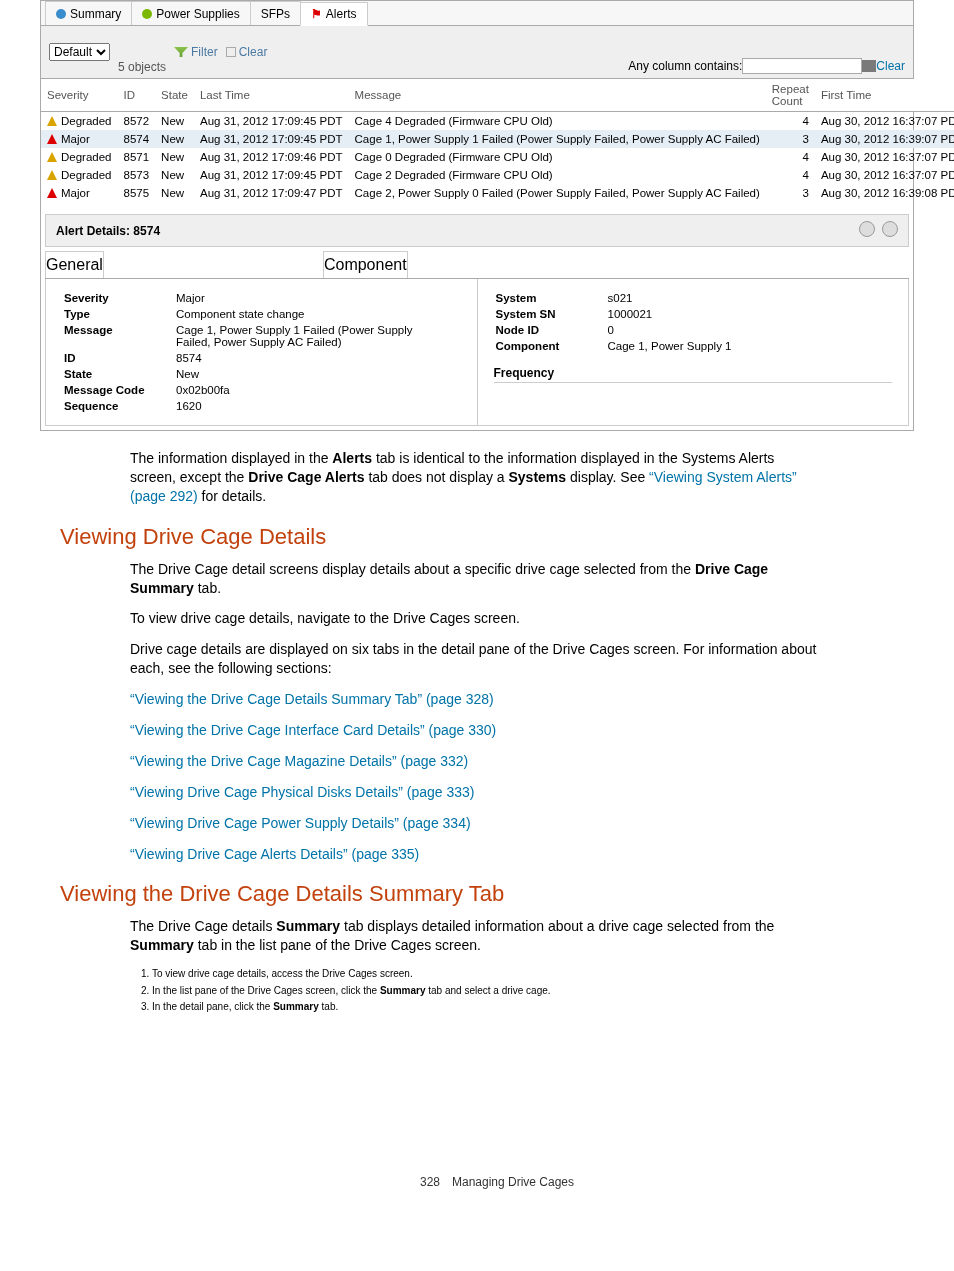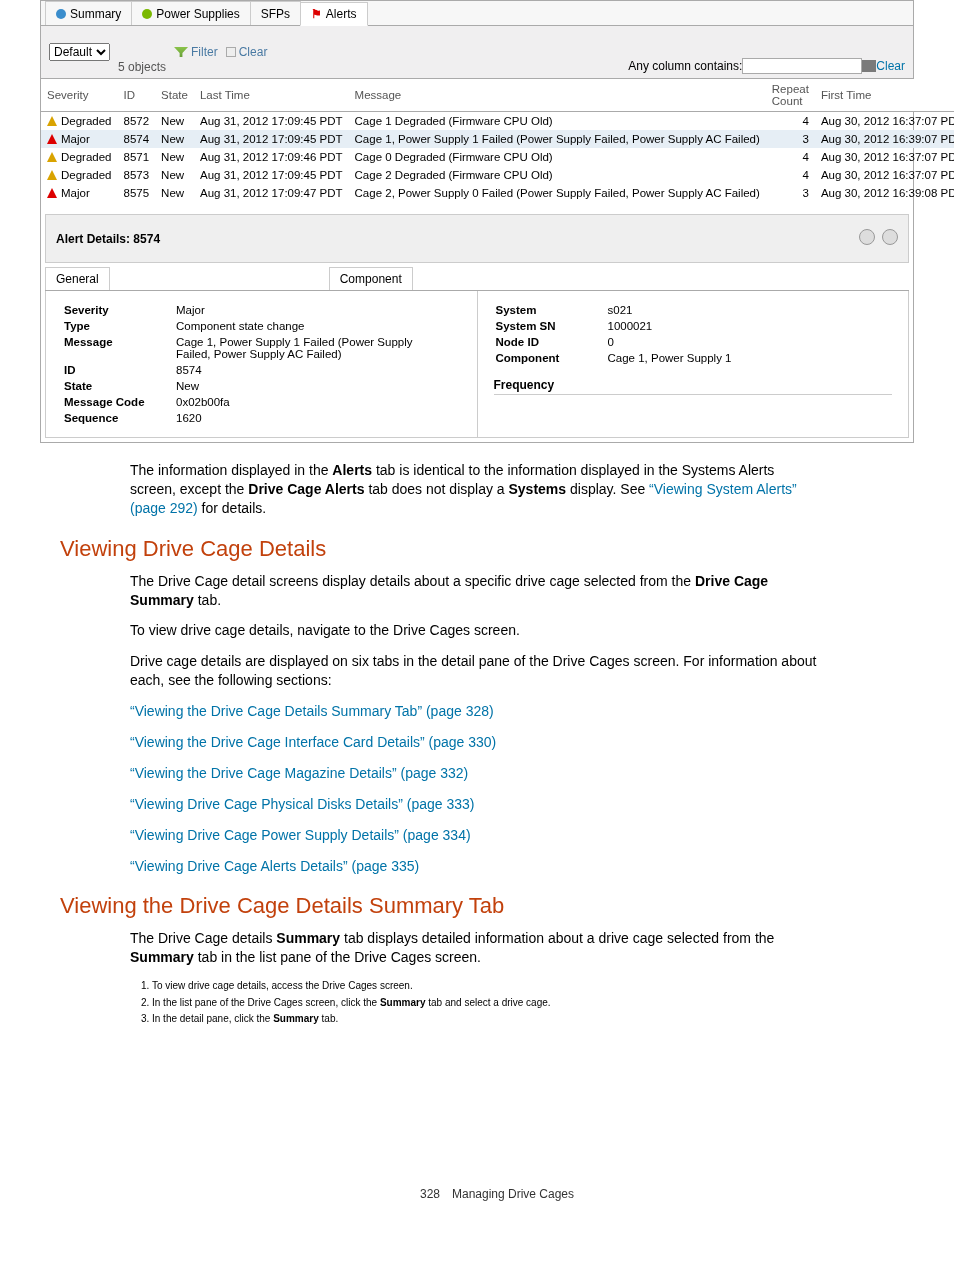--- a/index.html
+++ b/index.html
@@ -28,24 +28,24 @@
   table.grid { width:100%; border-collapse:collapse; font-size:11.5px; }
   table.grid th { text-align:left; padding:4px 6px; color:#555; background:#fff; border-bottom:1px solid #aaa; font-weight:normal; white-space:nowrap;}
   table.grid th .sub { display:block; }
   table.grid td { padding:3px 6px; white-space:nowrap; }
   table.grid tr.sel td { background:#e6eef5; }
   .sev-icon { display:inline-block; width:10px; height:10px; margin-right:4px; position:relative; top:1px;}
   .sev-degraded { background:#d9a300; clip-path:polygon(50% 0,100% 100%,0 100%);}
   .sev-major { background:#d00; }
   .sev-major::before{content:"";}
   .sev-major { clip-path: polygon(50% 0,100% 100%,0 100%);}
-  .alert-bar { display:flex; justify-content:space-between; align-items:center; background:#efefef; border:1px solid #ccc; font-weight:bold; padding:14px 10px; margin:12px 4px 0 4px; font-size:12px;}
+  .alert-bar { display:flex; justify-content:space-between; align-items:center; background:#efefef; border:1px solid #ccc; font-weight:bold; padding:6px 10px; margin:12px 4px 0 4px; font-size:12px;}
   .circle-btn { width:16px; height:16px; border-radius:50%; border:1px solid #999; background:#ddd; display:inline-block; margin-left:4px;}
   .detail-tabs{ display:flex; border-bottom:1px solid #aaa; margin:4px 4px 0 4px;}
-  .detail-tab{ padding:4px 10px; font-size:12px; border:1px solid #ccc; border-bottom:none; background:#fff; margin-right:-1px;}
+  .detail-tab{ padding:4px 0; font-size:16px; border:1px solid #ccc; border-bottom:none; background:#fff; margin-right:-1px;}
   .details-area{ display:flex; border:1px solid #ccc; margin:0 4px 4px 4px; border-top:none;}
   .detail-col{ flex:1; padding:10px 16px; }
   .detail-col + .detail-col{ border-left:1px solid #ccc;}
   .detail-table{ font-size:11.5px; }
   .detail-table td{ padding:1px 10px 1px 0; vertical-align:top;}
   .detail-table td.k{ font-weight:bold; white-space:nowrap; width:110px;}
   .sectionhead{ font-weight:bold; padding:3px 0 2px 0; border-bottom:1px solid #ccc; margin:8px 0 4px 0; font-size:12px;}
 
   .body-text{ margin: 6px 90px 12px 90px; line-height:1.35; font-size:14px;}
   .body-text b{ font-weight:bold; }
@@ -116,21 +116,21 @@
         </th>
         <th>First Time</th>
       </tr>
     </thead>
     <tbody id="rows-body">
         <tr>
           <td><span class="sev-icon sev-degraded"></span>Degraded</td>
           <td>8572</td>
           <td>New</td>
           <td>Aug 31, 2012 17:09:45 PDT</td>
-          <td>Cage 1 Degraded (Firmware CPU Old)</td>
+          <td>Cage 4 Degraded (Firmware CPU Old)</td>
           <td style="text-align:right;">4</td>
           <td>Aug 30, 2012 16:37:07 PDT</td>
         </tr>
         <tr class="sel">
           <td><span class="sev-icon sev-major"></span>Major</td>
           <td>8574</td>
           <td>New</td>
           <td>Aug 31, 2012 17:09:45 PDT</td>
           <td>Cage 1, Power Supply 1 Failed (Power Supply Failed, Power Supply AC Failed)</td>
           <td style="text-align:right;">3</td>

